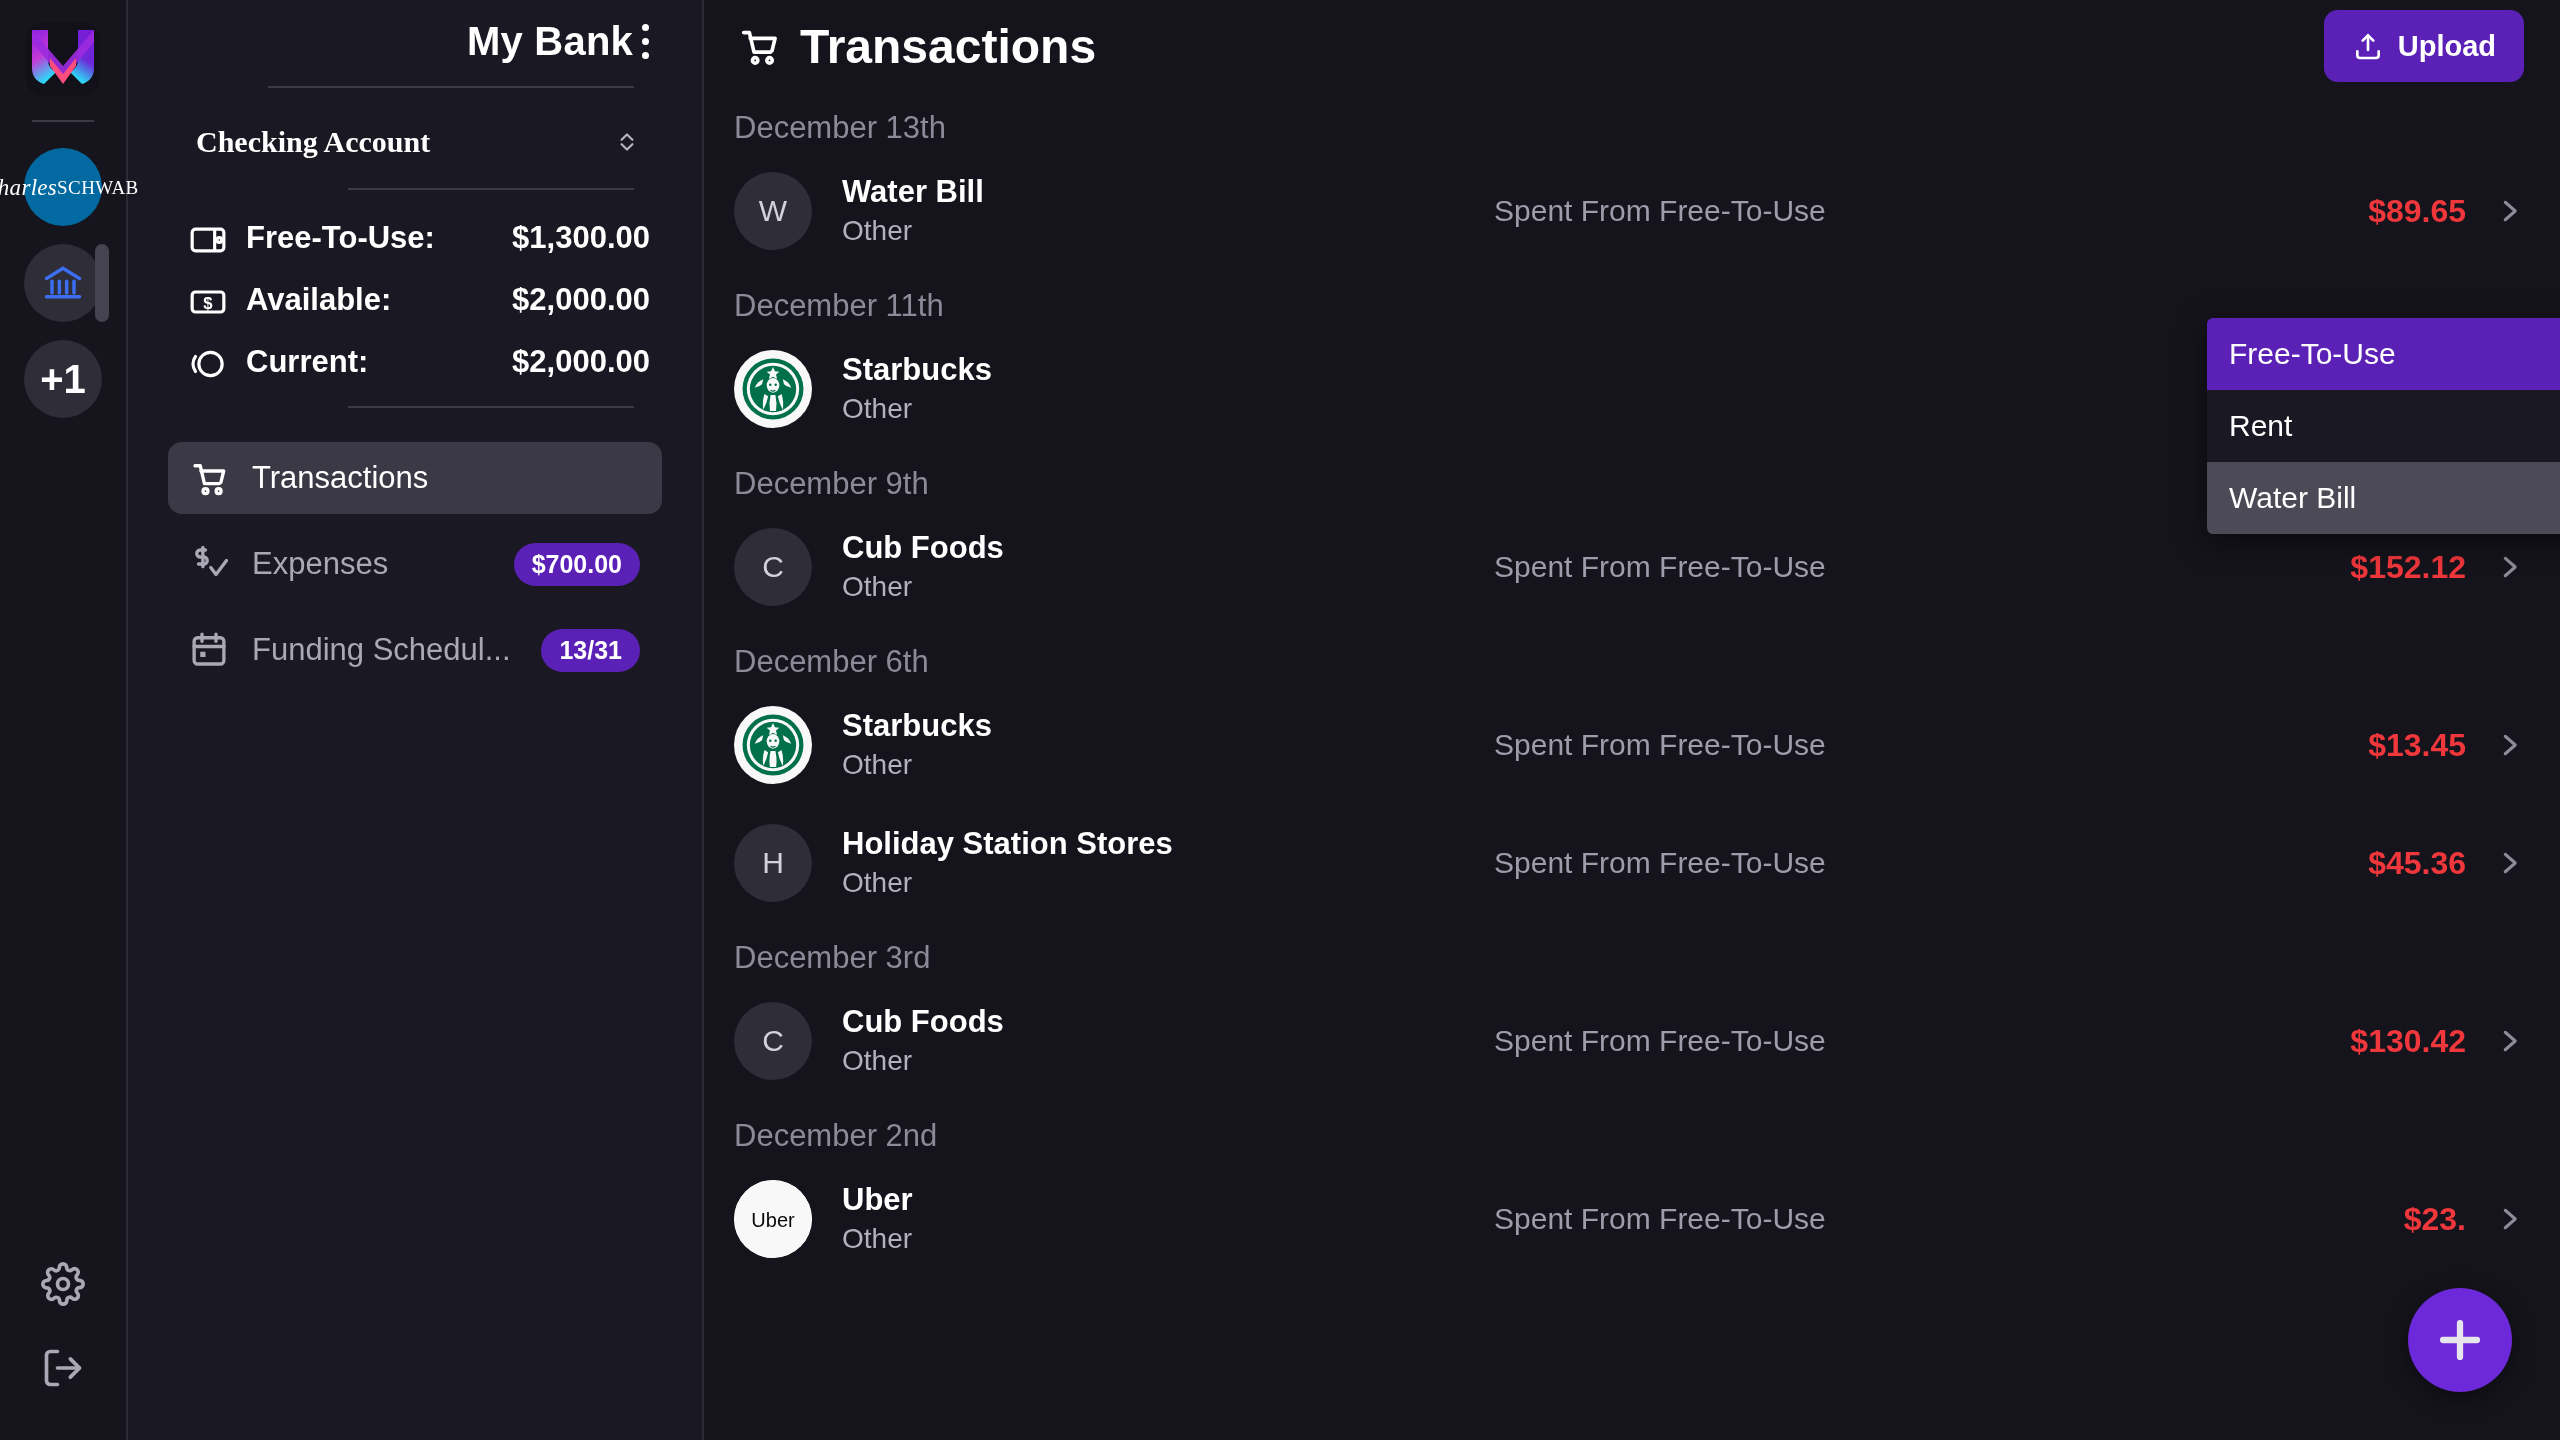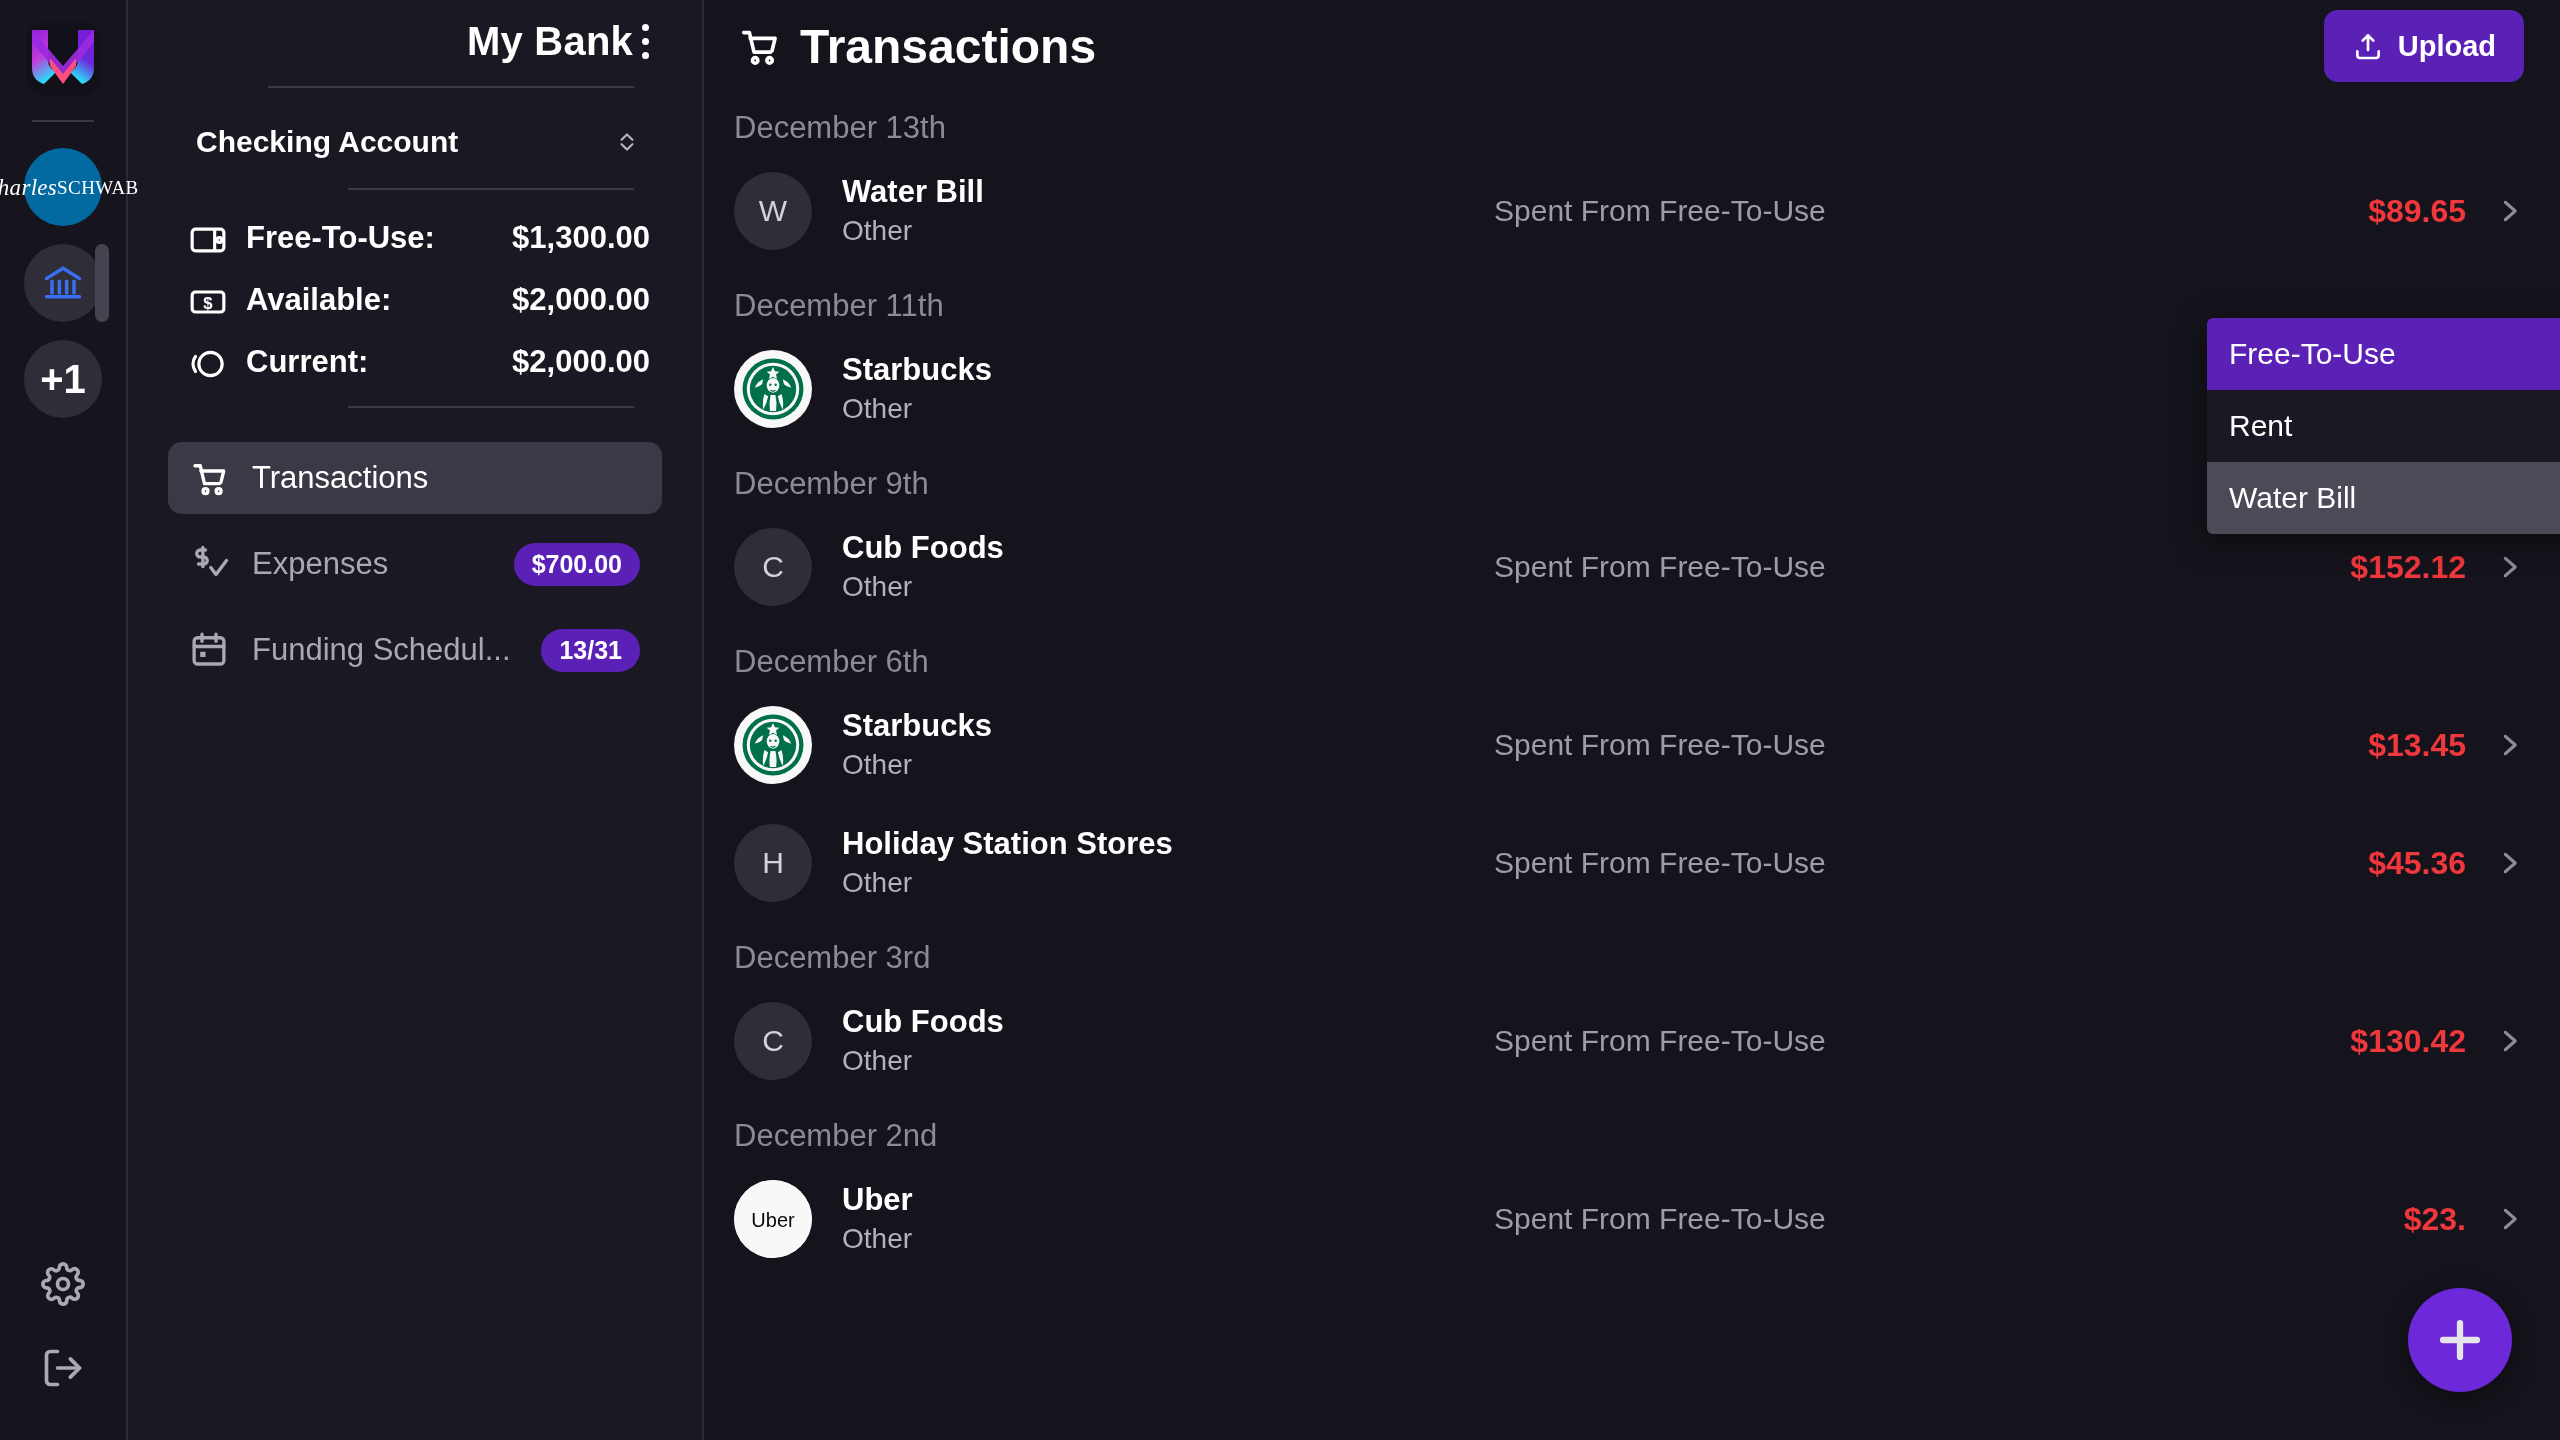--- a/index.html
+++ b/index.html
@@ -44,21 +44,21 @@
     width: 576px; flex: 0 0 576px; height: 1440px;
     background: #1a1923;
     border-right: 2px solid #2b2a35;
     padding: 0 40px;
   }
   .sb-head { display: flex; align-items: center; justify-content: flex-end; padding: 18px 5px 0 5px; }
   .sb-title { font-size: 40px; font-weight: 700; letter-spacing: .2px; }
   .kebab { width: 20px; height: 46px; display:flex; flex-direction:column; justify-content:center; align-items:center; gap:7px; cursor:pointer; padding: 0 12px; }
   .kebab i { width: 7px; height: 7px; border-radius: 50%; background: #fff; display:block; }
   .sb-rule { height: 2px; background: #3b3a47; margin: 22px 28px 0 100px; }
-  .sb-acct { display: flex; align-items: center; justify-content: space-between; padding: 34px 22px 0 28px; }
+  .sb-acct { display: flex; align-items: center; justify-content: space-between; padding: 34px 22px 0 28px; font-family: Liberation Serif, serif; }
   .sb-acct-name { font-size: 30px; font-weight: 700; }
   .updown { width: 26px; height: 40px; color: #b6b5c0; cursor: pointer; }
   .sb-rule2 { height: 2px; background: #3b3a47; margin: 26px 28px 0 180px; }
 
   .balances { padding: 30px 12px 0 20px; }
   .bal-row { display: flex; align-items: flex-start; margin-bottom: 22px; }
   .bal-ico { width: 40px; height: 40px; color: #fff; flex: 0 0 40px; margin-right: 18px; }
   .bal-label { font-size: 31px; font-weight: 700; }
   .bal-val { margin-left: auto; font-size: 31px; font-weight: 700; }
   .sb-rule3 { height: 2px; background: #3b3a47; margin: 14px 28px 0 180px; }

